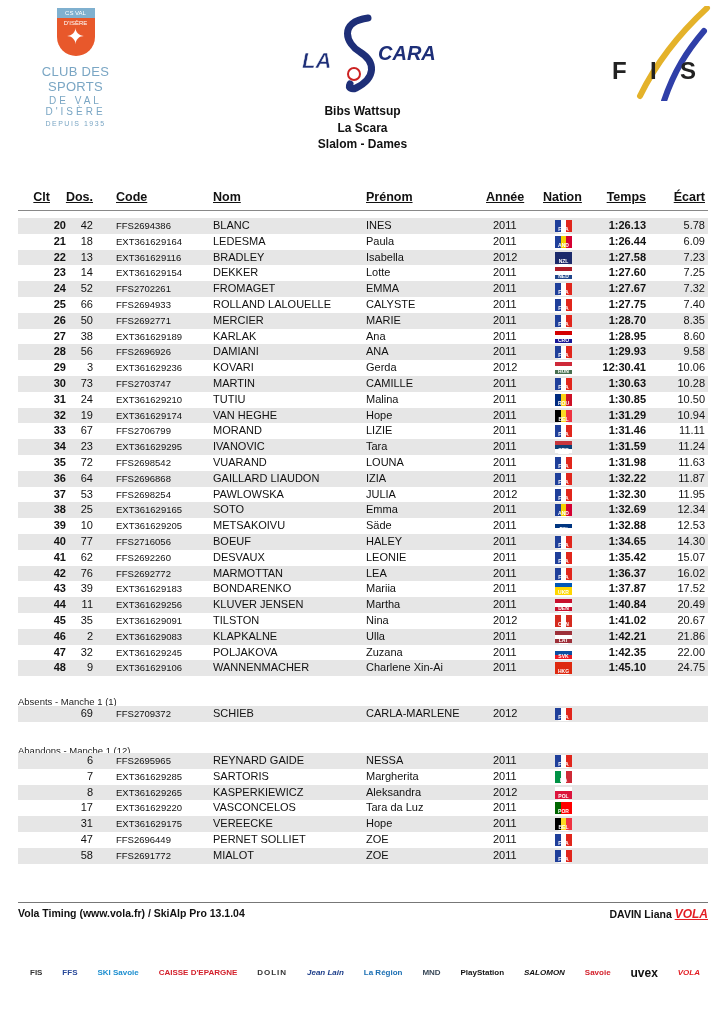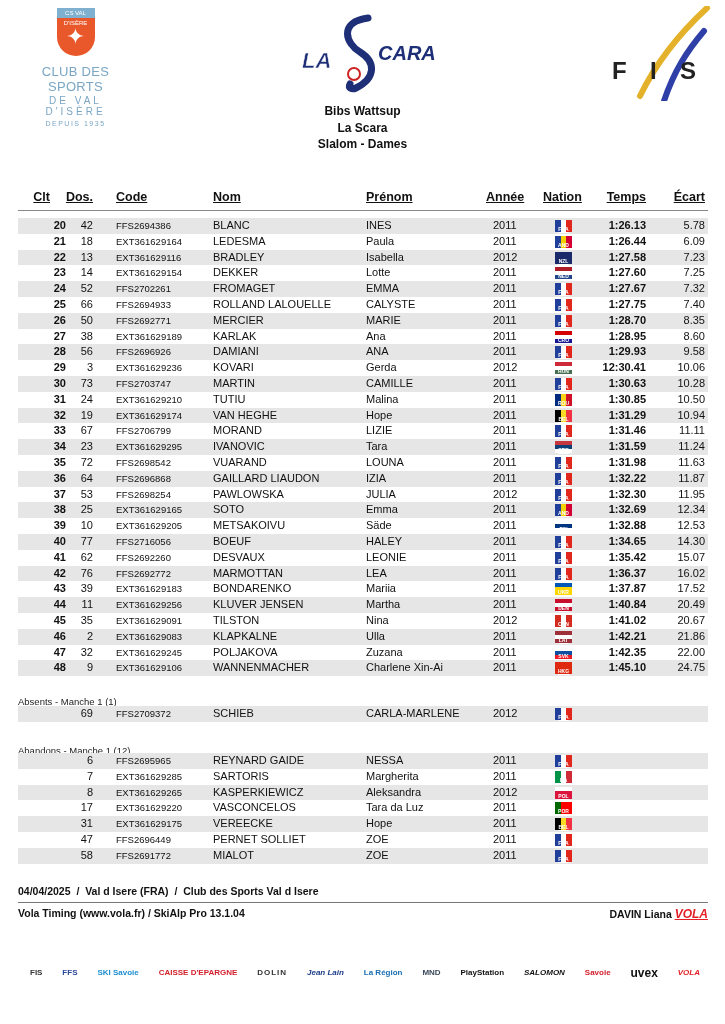--- a/index.html
+++ b/index.html
@@ -735,21 +735,20 @@
           <span style="background:#1f3f9a"></span>
           <span style="background:#ffffff"></span>
           <span style="background:#e1261c"></span>
           <div class="lbl">FRA</div>
         </div>
       </span>
     </div>
   </div>
 
 <div class="abs foot1">
-  <span style="white-space:pre">04/04/2025  /  Val d Isere (FRA)  /  Club des Sports Val d Isere</span>
 </div>
 <div class="abs fline"></div>
 <div class="abs foot2">
   <span>Vola Timing (www.vola.fr) / SkiAlp Pro 13.1.04</span>
   <span style="position:absolute;right:0">
     <span>DAVIN Liana</span>
     <span class="vola">VOLA</span>
   </span>
 </div>
 

